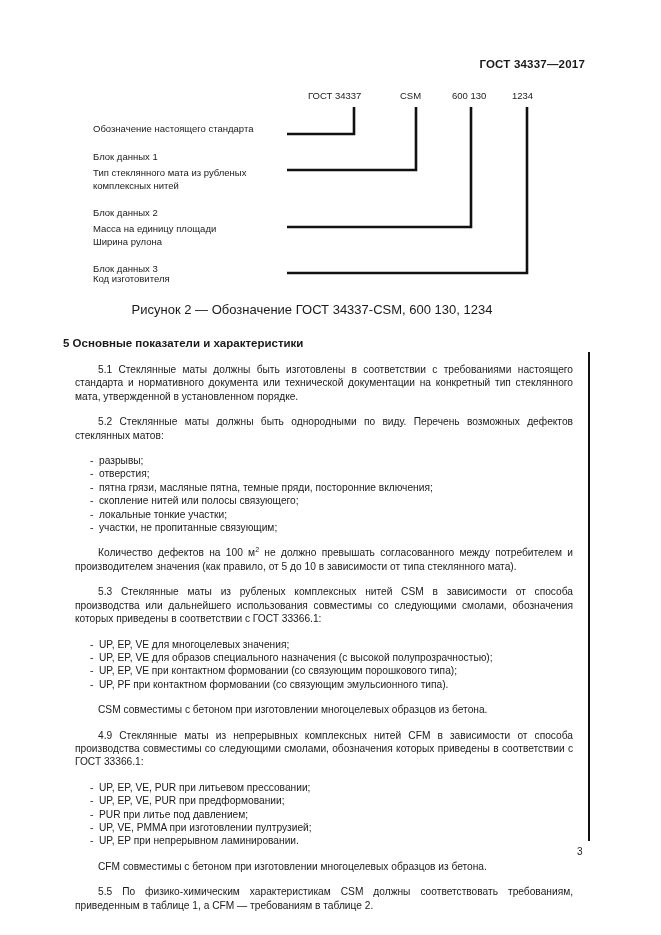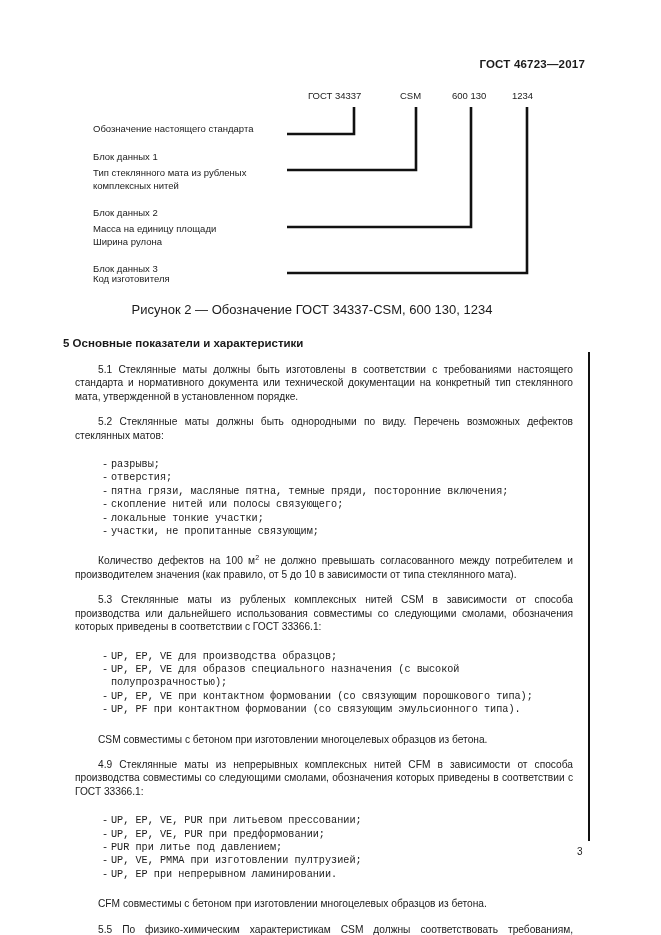--- a/index.html
+++ b/index.html
@@ -86,23 +86,22 @@
     padding: 0;
     text-align: justify;
     text-indent: 23px;
     hyphens: manual;
   }
   p.para.noindent {
     text-indent: 0;
   }
   ul.dashlist {
     list-style: none;
-    margin: 16px;
-    padding: 0;
-    font-family: Liberation Mono, monospace;
+    margin: 4px;
+    padding: 0;
   }
   ul.dashlist li {
     font-size: 10.2px;
     line-height: 13.4px;
     padding-left: 32px;
     position: relative;
   }
   ul.dashlist li::before {
     content: "-";
     position: absolute;
@@ -130,21 +129,21 @@
     left: 577px;
     top: 846px;
     font-size: 10px;
   }
 </style>
 </head>
 <body>
 
 <div id="page">
 
-  <div class="doc-header">ГОСТ 46723—2017</div>
+  <div class="doc-header">ГОСТ 34337—2017</div>
 
   <div class="figure">
 
     <svg class="fig-svg" width="661" height="230">
 
       <path d="M 354,17 L 354,44 L 287,44" stroke="#111111" stroke-width="2.6" fill="none"></path>
 
       <path d="M 416,17 L 416,80 L 287,80" stroke="#111111" stroke-width="2.6" fill="none"></path>
 
       <path d="M 471,17 L 471,137 L 287,137" stroke="#111111" stroke-width="2.6" fill="none"></path>
@@ -185,21 +184,21 @@
       <li>скопление нитей или полосы связующего;</li>
       <li>локальные тонкие участки;</li>
       <li>участки, не пропитанные связующим;</li>
     </ul>
 
     <p class="para"><span>Количество дефектов на 100 м</span><sup class="sup">2</sup><span> не должно превышать согласованного между потребителем и производителем значения (как правило, от 5 до 10 в зависимости от типа стеклянного мата).</span></p>
 
     <p class="para">5.3 Стеклянные маты из рубленых комплексных нитей CSM в зависимости от способа производства или дальнейшего использования совместимы со следующими смолами, обозначения которых приведены в соответствии с ГОСТ 33366.1:</p>
 
     <ul class="dashlist">
-      <li>UP, EP, VE для производства образцов;</li>
+      <li>UP, EP, VE для многоцелевых значения;</li>
       <li>UP, EP, VE для образов специального назначения (с высокой полупрозрачностью);</li>
       <li>UP, EP, VE при контактном формовании (со связующим порошкового типа);</li>
       <li>UP, PF при контактном формовании (со связующим эмульсионного типа).</li>
     </ul>
 
     <p class="para noindent" style="text-indent:23px;">CSM совместимы с бетоном при изготовлении многоцелевых образцов из бетона.</p>
 
     <p class="para">4.9 Стеклянные маты из непрерывных комплексных нитей CFM в зависимости от способа производства совместимы со следующими смолами, обозначения которых приведены в соответствии с ГОСТ 33366.1:</p>
 
     <ul class="dashlist">

